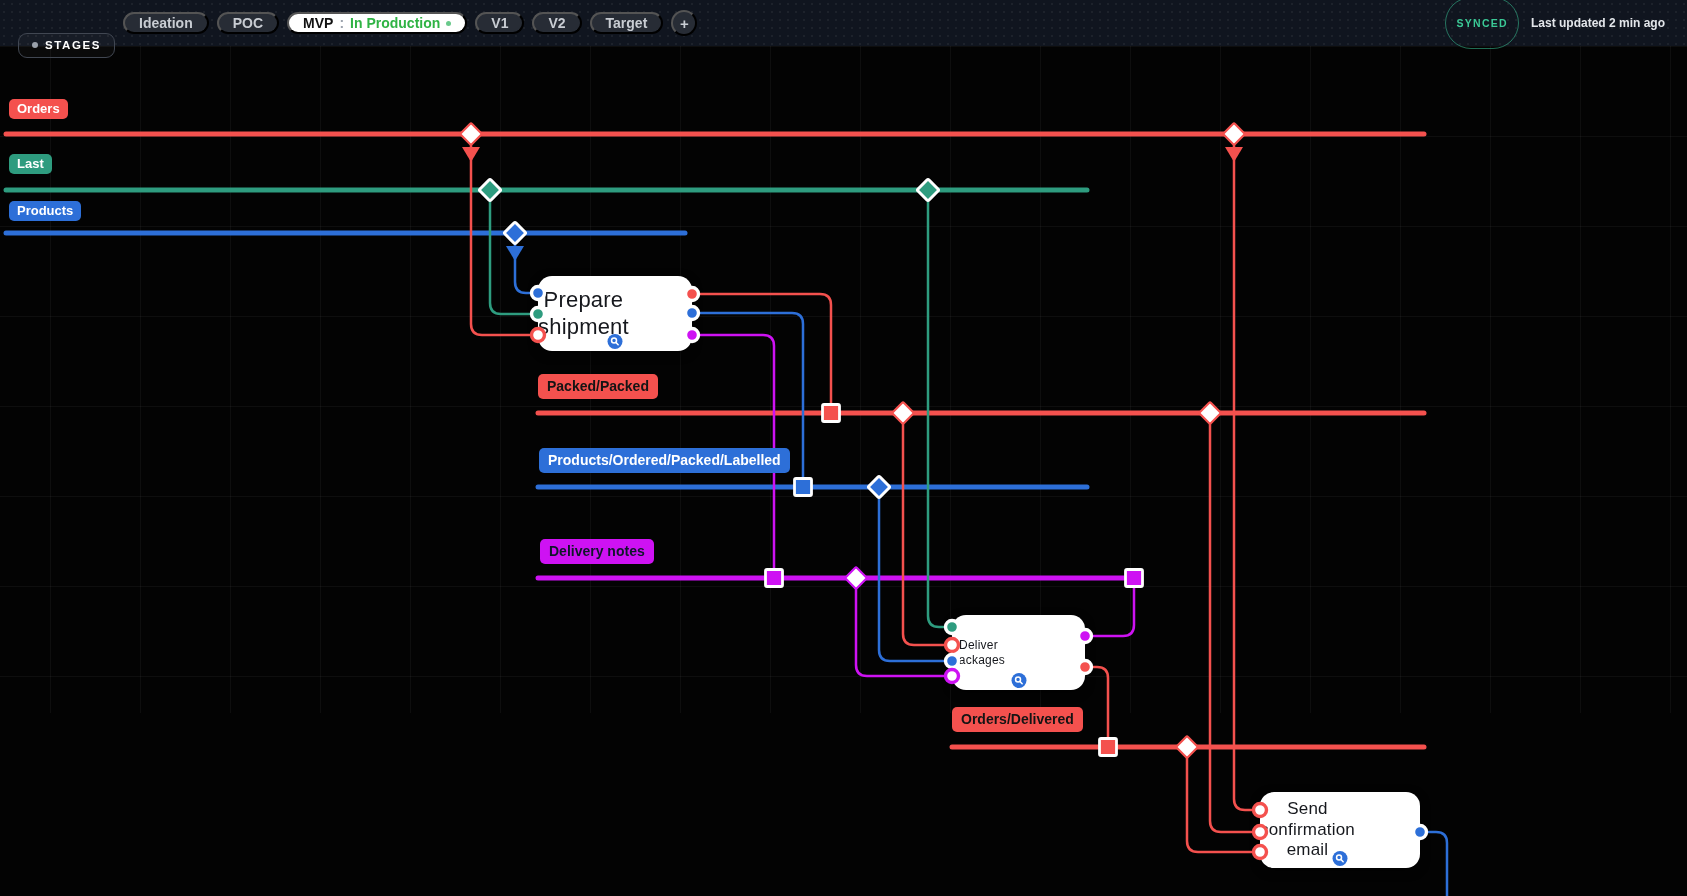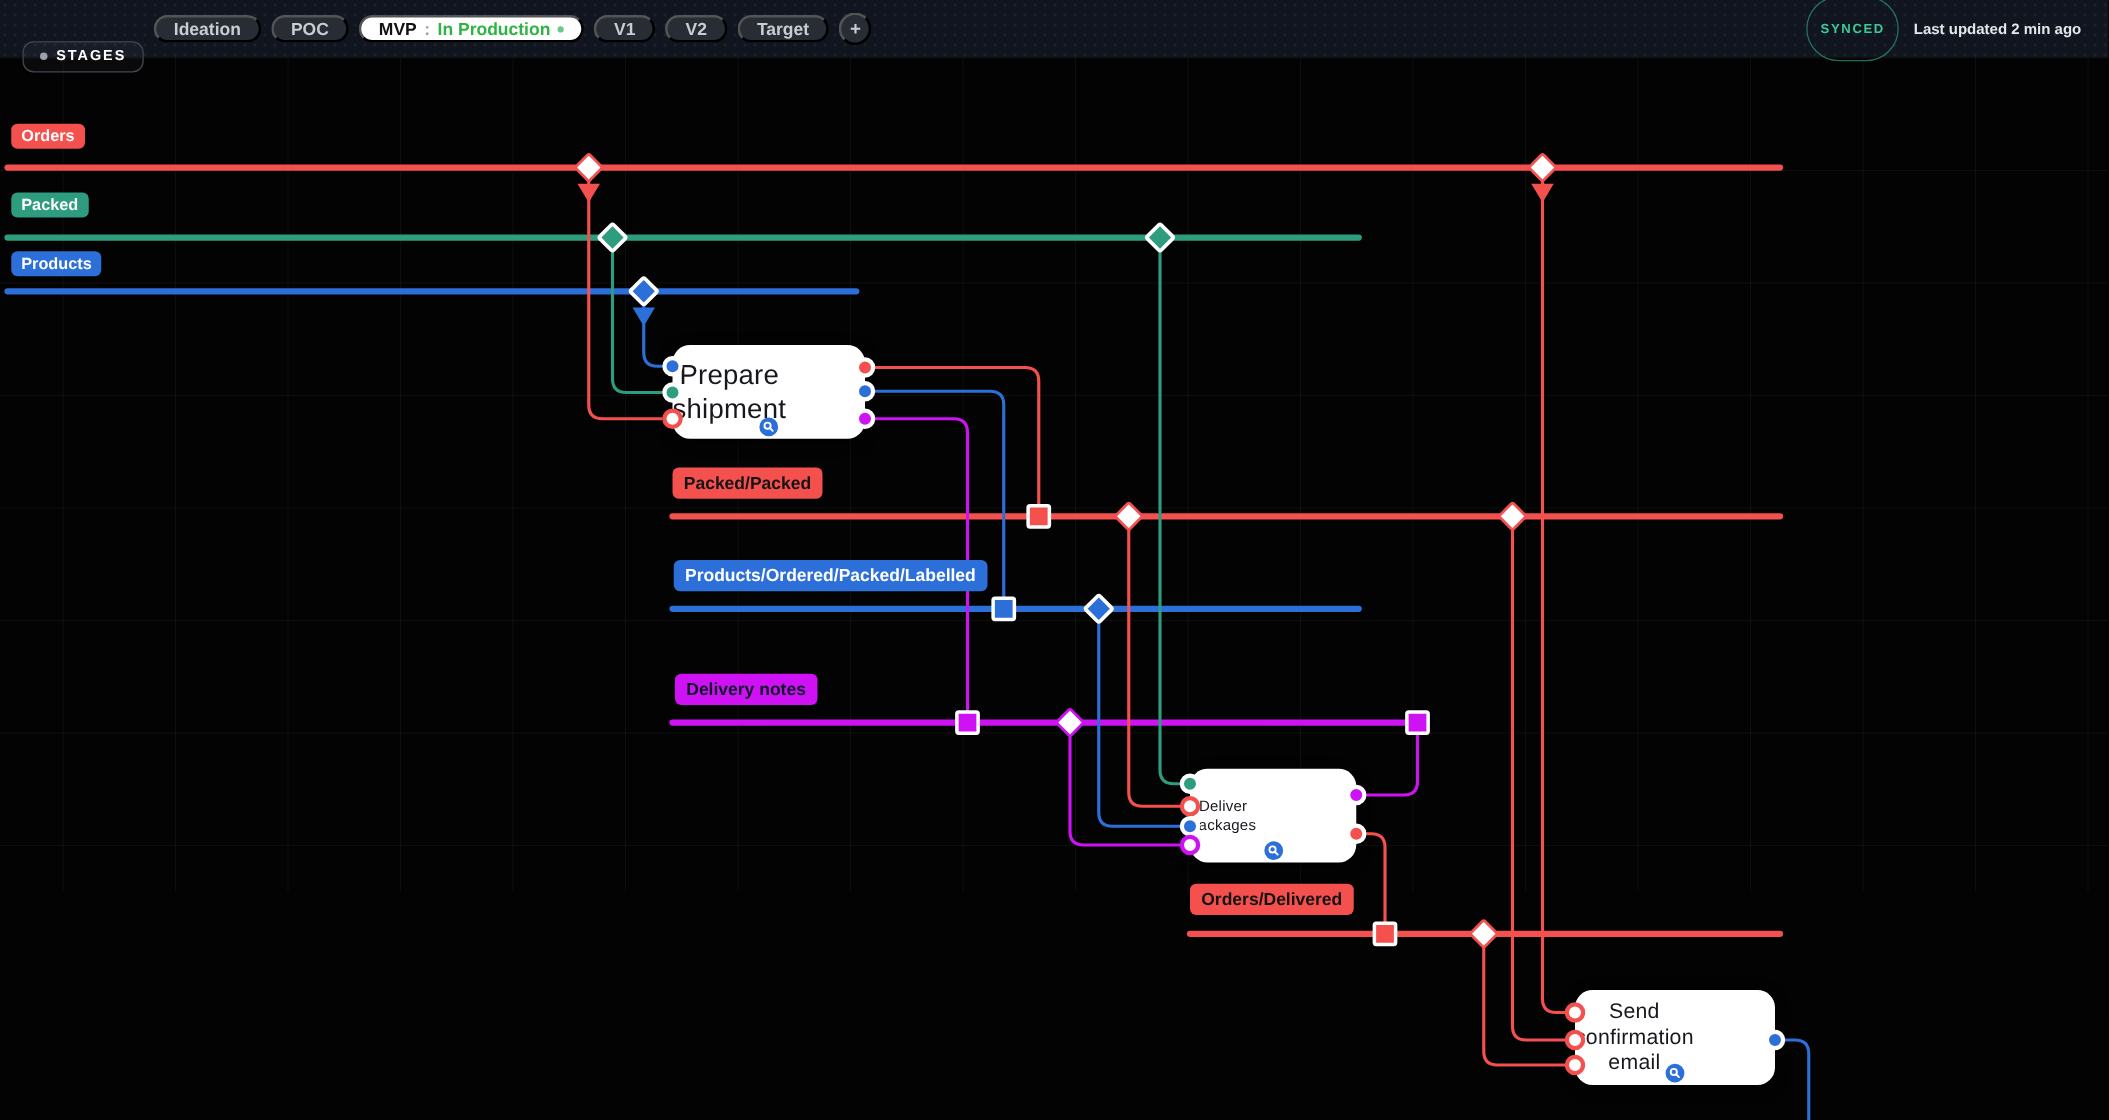--- a/index.html
+++ b/index.html
@@ -118,21 +118,21 @@
           <circle cx="952" cy="676" r="6.5" fill="#fff" stroke="#ce12f3" stroke-width="3.4"></circle>
           <circle cx="1085" cy="636" r="6.5" fill="#ce12f3" stroke="#fff" stroke-width="3.4"></circle>
           <circle cx="1085" cy="667" r="6.5" fill="#f4514e" stroke="#fff" stroke-width="3.4"></circle>
           <circle cx="1260" cy="810" r="6.5" fill="#fff" stroke="#f4514e" stroke-width="3.4"></circle>
           <circle cx="1260" cy="832" r="6.5" fill="#fff" stroke="#f4514e" stroke-width="3.4"></circle>
           <circle cx="1260" cy="852" r="6.5" fill="#fff" stroke="#f4514e" stroke-width="3.4"></circle>
           <circle cx="1420" cy="832" r="6.5" fill="#2d6fd8" stroke="#fff" stroke-width="3.4"></circle>
         </g>
       </svg>
   <div class="stream-label sm" style="left: 9px; top: 99px; background: rgb(244, 81, 78); color: rgb(255, 255, 255);">Orders</div>
-      <div class="stream-label sm" style="left: 9px; top: 154px; background: rgb(46, 156, 127); color: rgb(255, 255, 255);">Packed</div>
+      <div class="stream-label sm" style="left: 9px; top: 154px; background: rgb(46, 156, 127); color: rgb(255, 255, 255);">Last</div>
       <div class="stream-label sm" style="left: 9px; top: 201px; background: rgb(45, 111, 216); color: rgb(255, 255, 255);">Products</div>
       <div class="stream-label lg" style="left: 538px; top: 374px; background: rgb(244, 81, 78); color: rgb(20, 20, 20);">Packed/Packed</div>
       <div class="stream-label lg" style="left: 539px; top: 448px; background: rgb(45, 111, 216); color: rgb(255, 255, 255);">Products/Ordered/Packed/Labelled</div>
       <div class="stream-label lg" style="left: 540px; top: 539px; background: rgb(206, 18, 243); color: #0f172a;">Delivery notes</div>
       <div class="stream-label lg" style="left: 952px; top: 707px; background: rgb(244, 81, 78); color: rgb(20, 20, 20);">Orders/Delivered</div>
       <div class="node" style="left: 538px; top: 276px; width: 154px; height: 75px;">
         <div class="title" style="font-size: 22px;">Prepare<br>shipment</div>
         <span class="app-badge">
           <svg width="11" height="11" viewBox="0 0 16 16">
             <circle cx="6.6" cy="6.6" r="3.6" fill="none" stroke="#fff" stroke-width="2.2"></circle>

